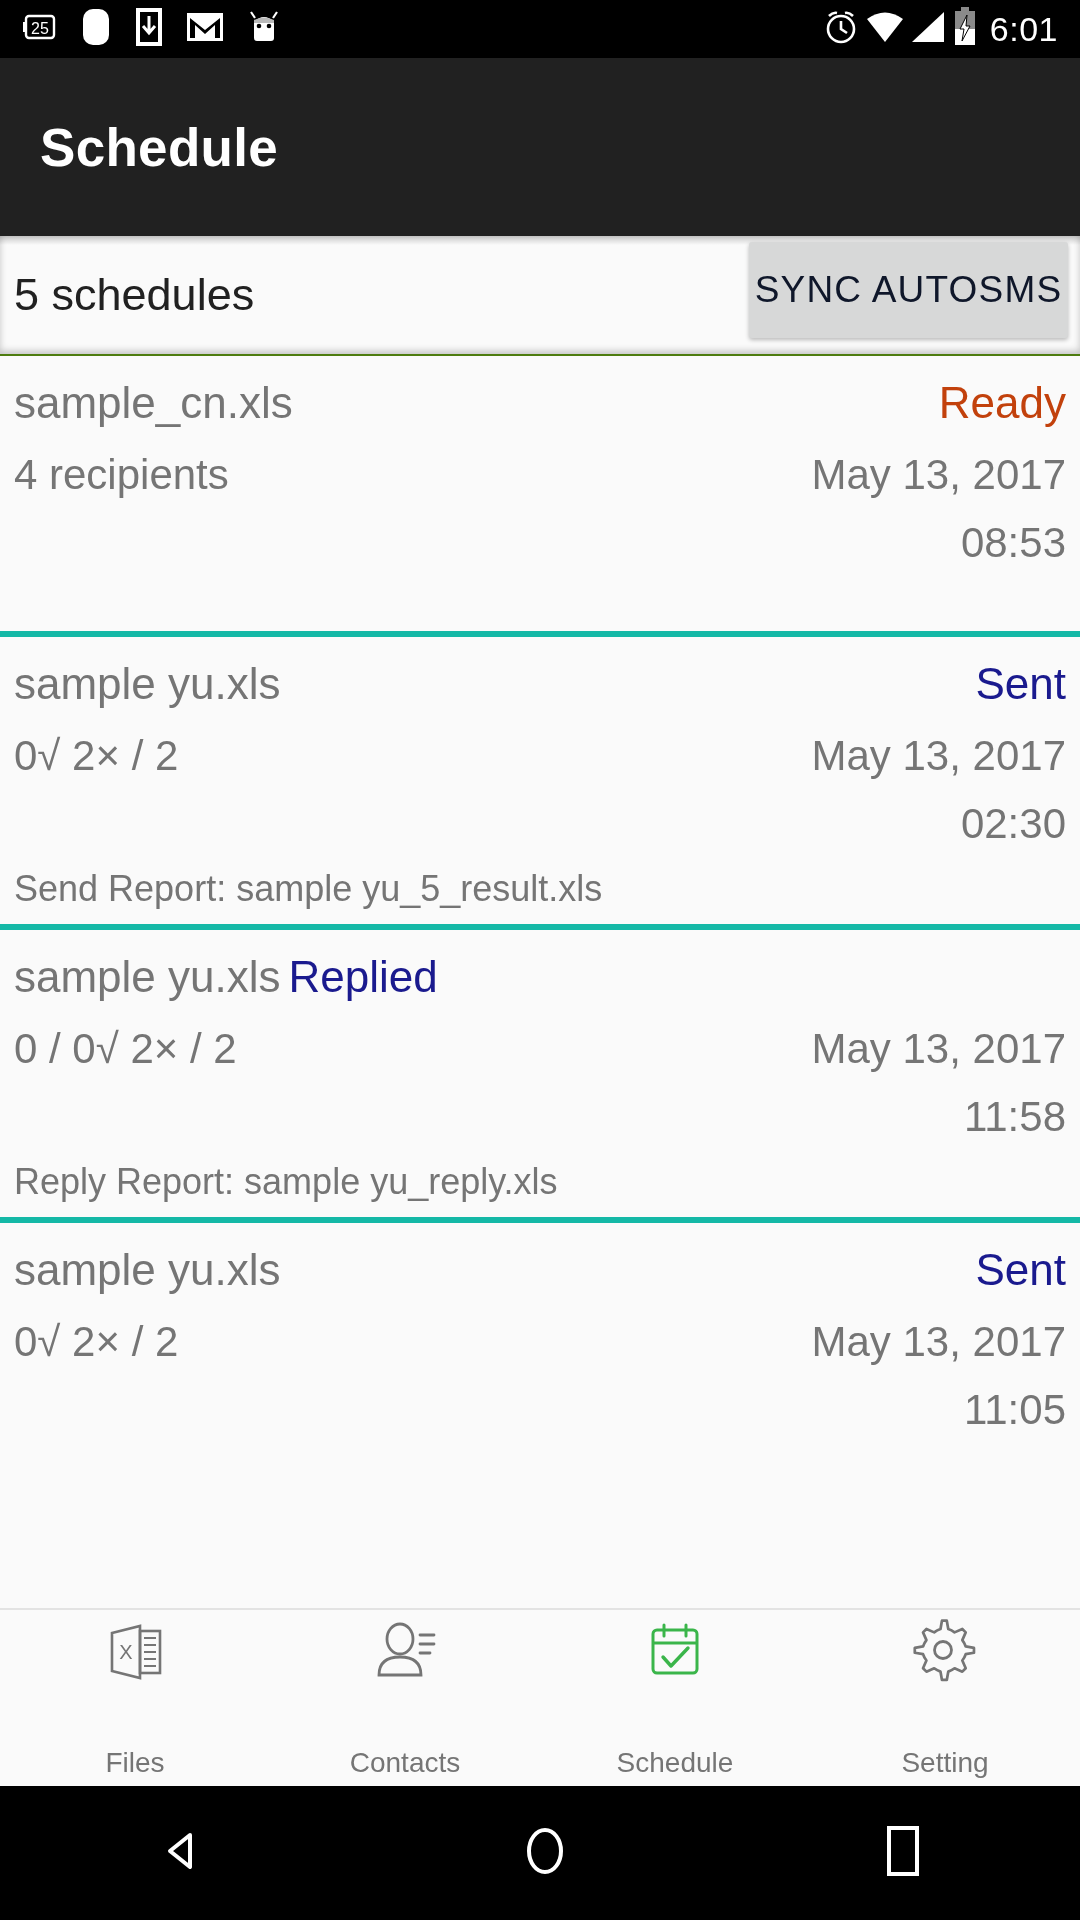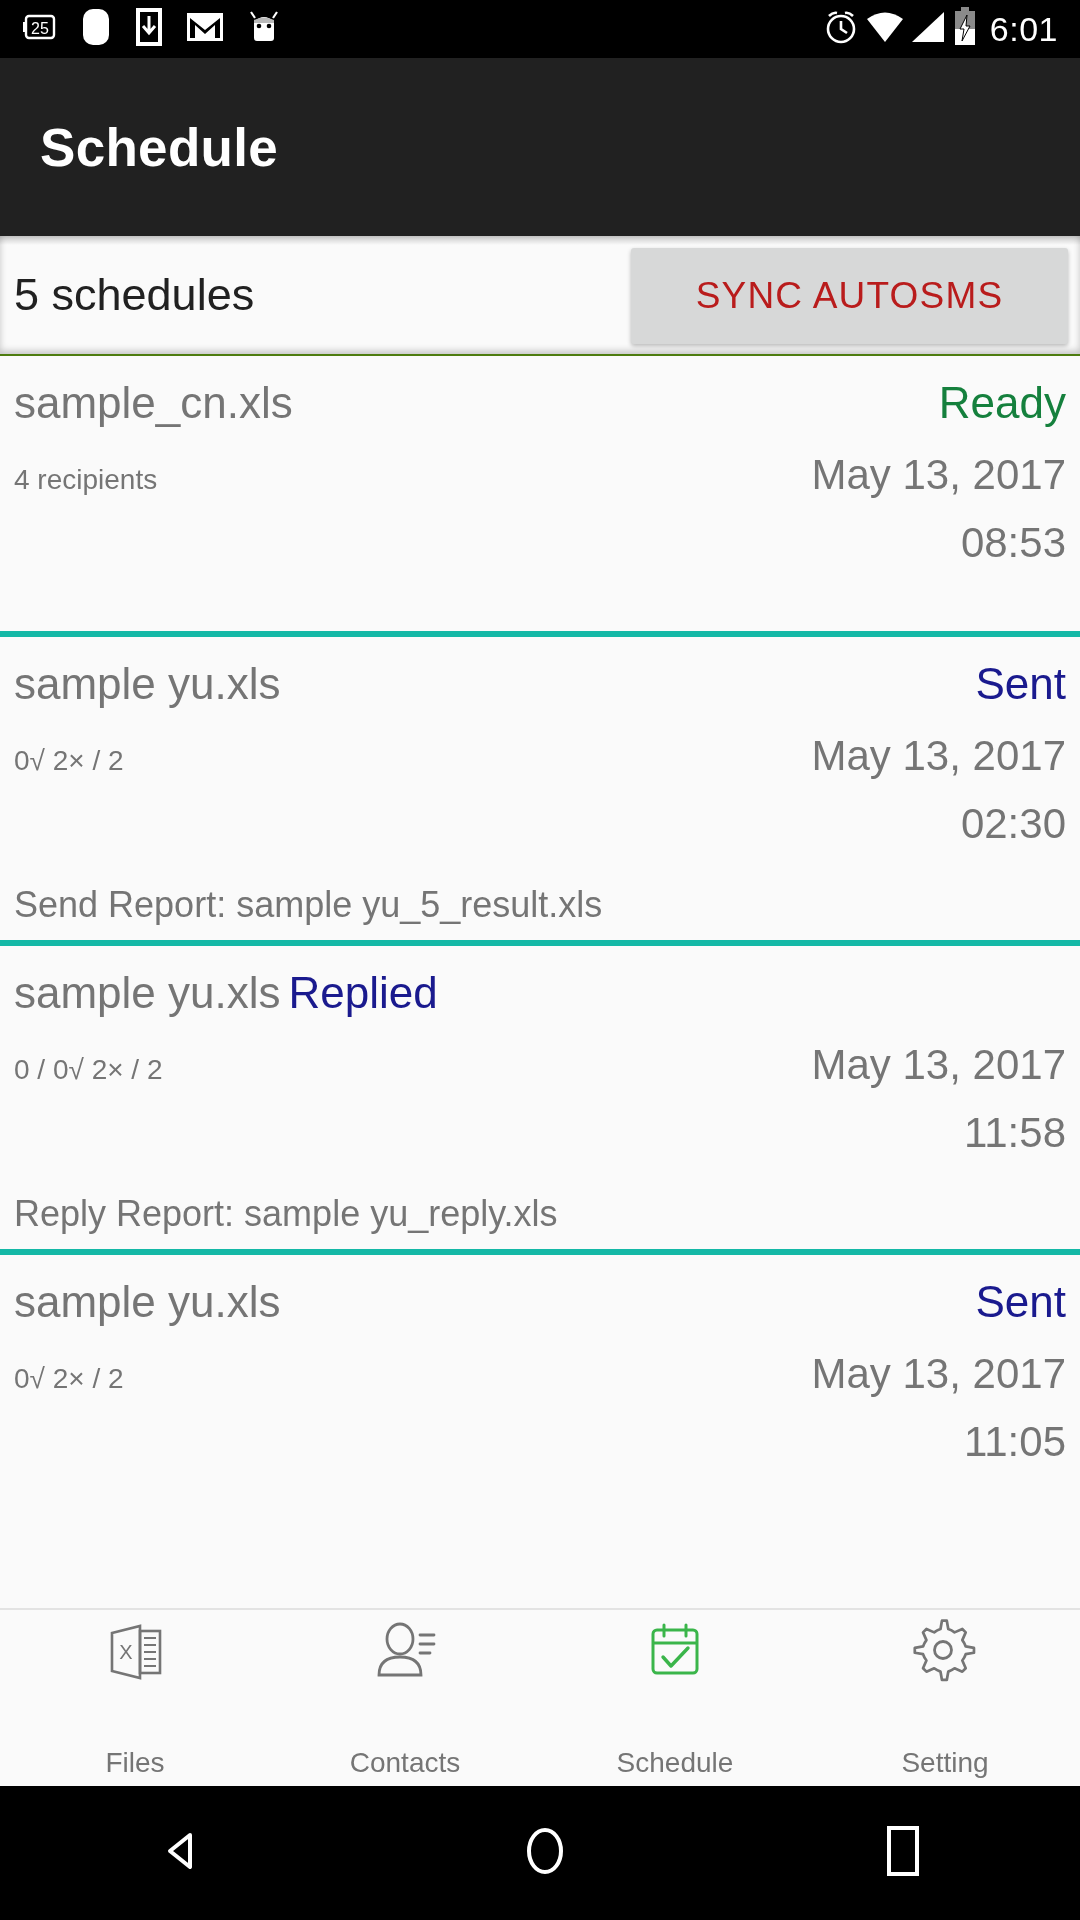--- a/index.html
+++ b/index.html
@@ -33,44 +33,44 @@
     flex:0 0 118px; background:#fafafa; position:relative;
     display:flex; align-items:center; padding:0 14px;
     box-shadow:0 -3px 7px rgba(0,0,0,.22) inset;
   }
   .subheader::before{
     content:""; position:absolute; top:0; left:0; right:0; height:9px;
     background:linear-gradient(to bottom, rgba(0,0,0,.20), rgba(0,0,0,0));
   }
   .count-label { font-size:45px; color:#212121; }
   .sync-btn {
-    position:absolute; right:12px; top:12px;
-    width:437px; height:96px;
+    position:absolute; right:12px; top:6px;
+    width:319px; height:96px;
     background:#d7d8d8; border:none; border-radius:3px;
-    color:#b91c1c; font-size:37px; letter-spacing:1.2px;
+    color:#0f172a; font-size:37px; letter-spacing:1.2px;
     font-family:"Liberation Sans", sans-serif;
     box-shadow:0 2px 4px rgba(0,0,0,.26);
     display:flex; align-items:center; justify-content:center;
   }
 
   
   .list { flex:1 1 auto; background:#fafafa; overflow:hidden; position:relative; }
   .row { position:relative; padding:0 14px; background:#fafafa; border-top:6px solid #14b8a6; }
   .row:first-child { border-top:2px solid #4d7c0f; }
   .row-top { display:flex; align-items:baseline; padding-top:22px; }
   .fname { font-size:44px; color:#757575; }
   .status { margin-left:auto; font-size:44px; }
-  .status.ready   { color:#15803d; }
+  .status.ready   { color:#c2410c; }
   .status.sent    { color:#1a1a8e; }
   .status.replied { color:#1a1a8e;margin-left:8px; }
   .row-mid { display:flex; align-items:baseline; margin-top:23px; }
-  .counts { font-size:28px; color:#757575; }
+  .counts { font-size:42px; color:#757575; }
   .date   { margin-left:auto; font-size:42px; color:#757575; }
   .row-time { text-align:right; font-size:42px; color:#757575; margin-top:20px; }
-  .row-report { font-size:36px; color:#757575; margin-top:36px; padding-bottom:14px; }
+  .row-report { font-size:36px; color:#757575; margin-top:20px; padding-bottom:14px; }
   .row-spacer { height:64px; }
 
   
   .tabbar {
     flex:0 0 178px; background:#fafafa;
     border-top:2px solid #e3e3e3;
     display:flex; align-items:center;
   }
   .tab { flex:1 1 25%; display:flex; flex-direction:column; align-items:center; justify-content:center; gap:14px; }
   .tab-label { font-size:28px; color:#757575;margin-top:42px; }

